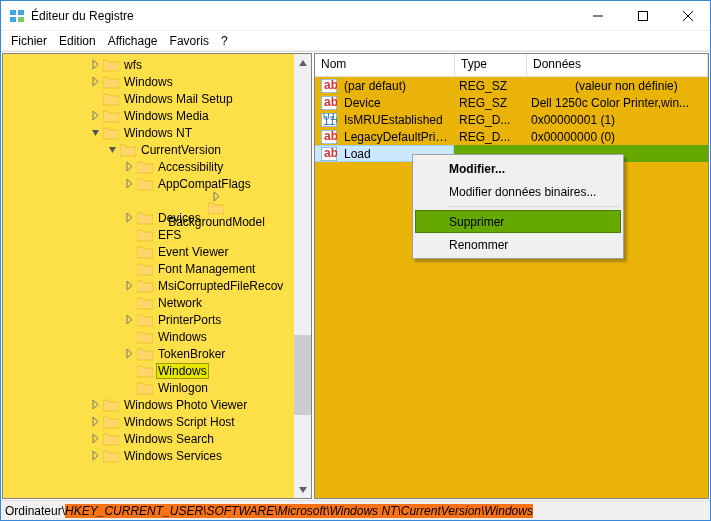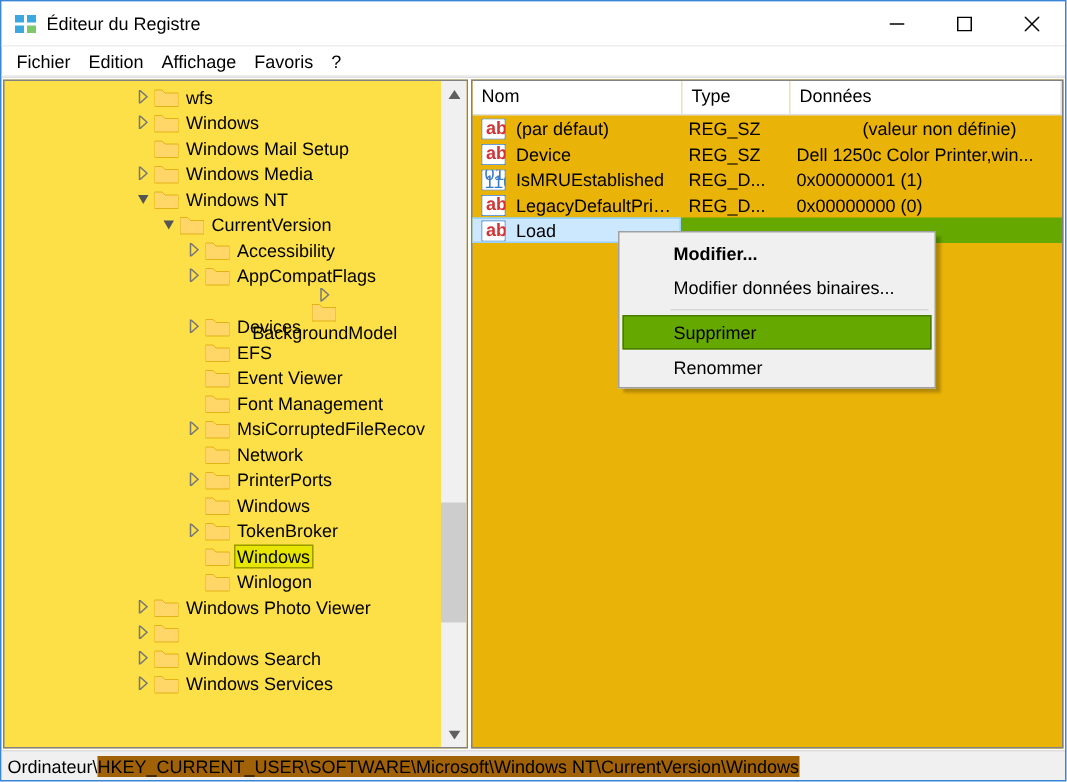--- a/index.html
+++ b/index.html
@@ -47,21 +47,21 @@
   
   .context-menu { position:absolute; left:97px; top:100px; width:212px; background:#f0f0f0; border:1px solid #a0a0a0; box-shadow:3px 3px 2px rgba(0,0,0,0.25); padding:2px;}
   .cm-gutter { position:absolute; left:2px; top:2px; bottom:2px; width:28px; background:#f0f0f0;}
   .cm-item { height:23px; display:flex; align-items:center; padding-left:34px; position:relative;}
   .cm-sep { height:1px; background:#d7d7d7; margin:3px 2px 3px 32px; }
   .cm-item.bold { font-weight:bold; }
   .cm-item.sel { background:#65a800; border:1px solid #4a7c00; margin:0; padding-left:33px; color:#000;}
   
   
   .status-bar { height:20px; border-top:1px solid #ddd; display:flex; align-items:center; padding:0 4px; font-size:12px; background:#f0f0f0;}
-  .status-hl { background:#a16207; }
+  .status-hl { background:#f97316;font-style:italic; }
   
   .folder svg, .val-icon svg, .title-icon svg { width:100%; height:100%; }
 </style>
 </head>
 <body>
 
 <div class="title-bar">
   <span class="title-icon">
     <svg viewBox="0 0 16 16">
         <rect x="1" y="2" width="6" height="5" fill="#3ba9e0"></rect>
@@ -348,20 +348,21 @@
           <span class="expander">
             <svg width="9" height="9">
               <polygon points="2,0 7,4.5 2,9" fill="none" stroke="#777"></polygon>
             </svg>
           </span>
           <span class="folder">
             <svg viewBox="0 0 16 14">
               <use href="#folder-icon"></use>
             </svg>
           </span>
+          <span class="node-label">Windows Script Host</span>
         </div>
         <div class="tree-node" style="padding-left: 85px;">
           <span class="expander">
             <svg width="9" height="9">
               <polygon points="2,0 7,4.5 2,9" fill="none" stroke="#777"></polygon>
             </svg>
           </span>
           <span class="folder">
             <svg viewBox="0 0 16 14">
               <use href="#folder-icon"></use>

